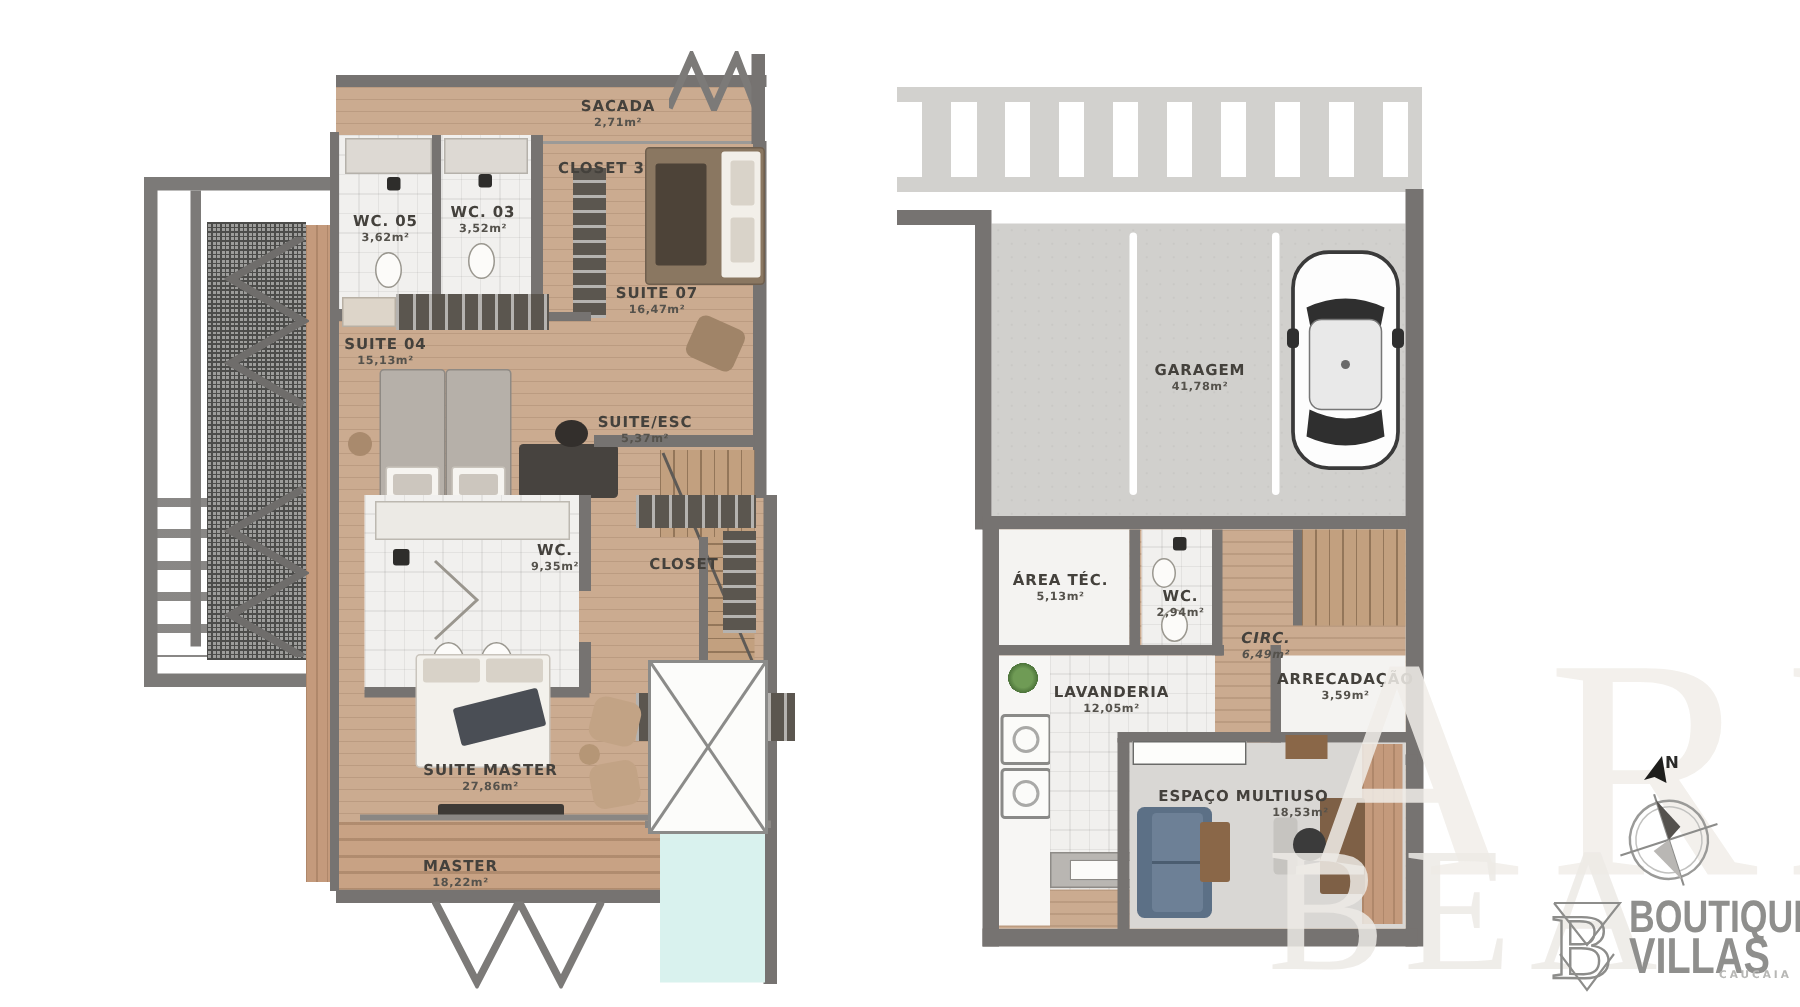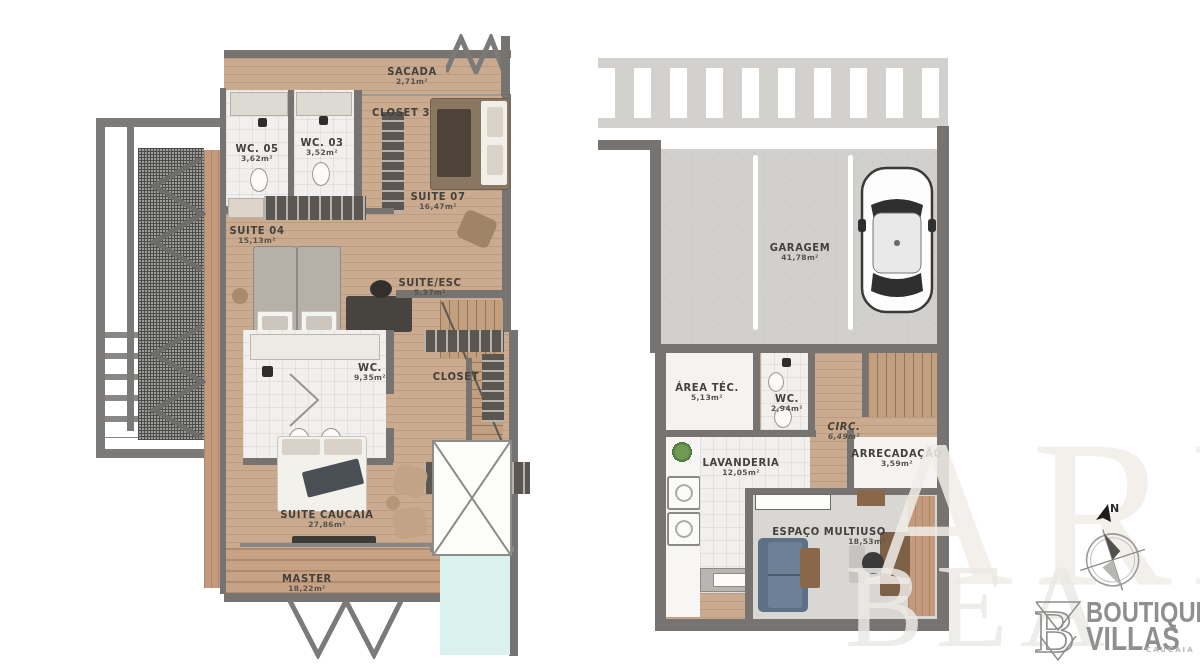--- a/index.html
+++ b/index.html
@@ -147,21 +147,21 @@
 
     <div class="rlabel" style="left:412px;top:76px;"><span>SACADA</span><span class="area">2,71m²</span></div>
     <div class="rlabel" style="left:401px;top:113px;"><span>CLOSET 3</span></div>
     <div class="rlabel" style="left:257px;top:153px;"><span>WC. 05</span><span class="area">3,62m²</span></div>
     <div class="rlabel" style="left:322px;top:147px;"><span>WC. 03</span><span class="area">3,52m²</span></div>
     <div class="rlabel" style="left:438px;top:201px;"><span>SUITE 07</span><span class="area">16,47m²</span></div>
     <div class="rlabel" style="left:257px;top:235px;"><span>SUITE 04</span><span class="area">15,13m²</span></div>
     <div class="rlabel" style="left:430px;top:287px;"><span>SUITE/ESC</span><span class="area">5,37m²</span></div>
     <div class="rlabel" style="left:370px;top:372px;"><span>WC.</span><span class="area">9,35m²</span></div>
     <div class="rlabel" style="left:456px;top:377px;"><span>CLOSET</span></div>
-    <div class="rlabel" style="left:327px;top:519px;"><span>SUITE CAUCAIA</span><span class="area">27,86m²</span></div>
+    <div class="rlabel" style="left:327px;top:519px;"><span>SUITE MASTER</span><span class="area">27,86m²</span></div>
     <div class="rlabel" style="left:307px;top:583px;"><span>MASTER</span><span class="area">18,22m²</span></div>
   </div>
 
   <div class="abs" style="left:560px;top:0;width:420px;height:560px;margin-left:0;">
 
     <div class="abs" style="left:38px;top:58px;width:350px;height:70px;background:#d2d1ce;">
       <div class="abs" style="left:0;right:0;top:10px;bottom:10px;background:repeating-linear-gradient(90deg,#ffffff 0 17px,rgba(0,0,0,0) 17px 36px);"></div>
     </div>
 
     <div class="abs concrete" style="left:101px;top:149px;width:276px;height:196px;"></div>

